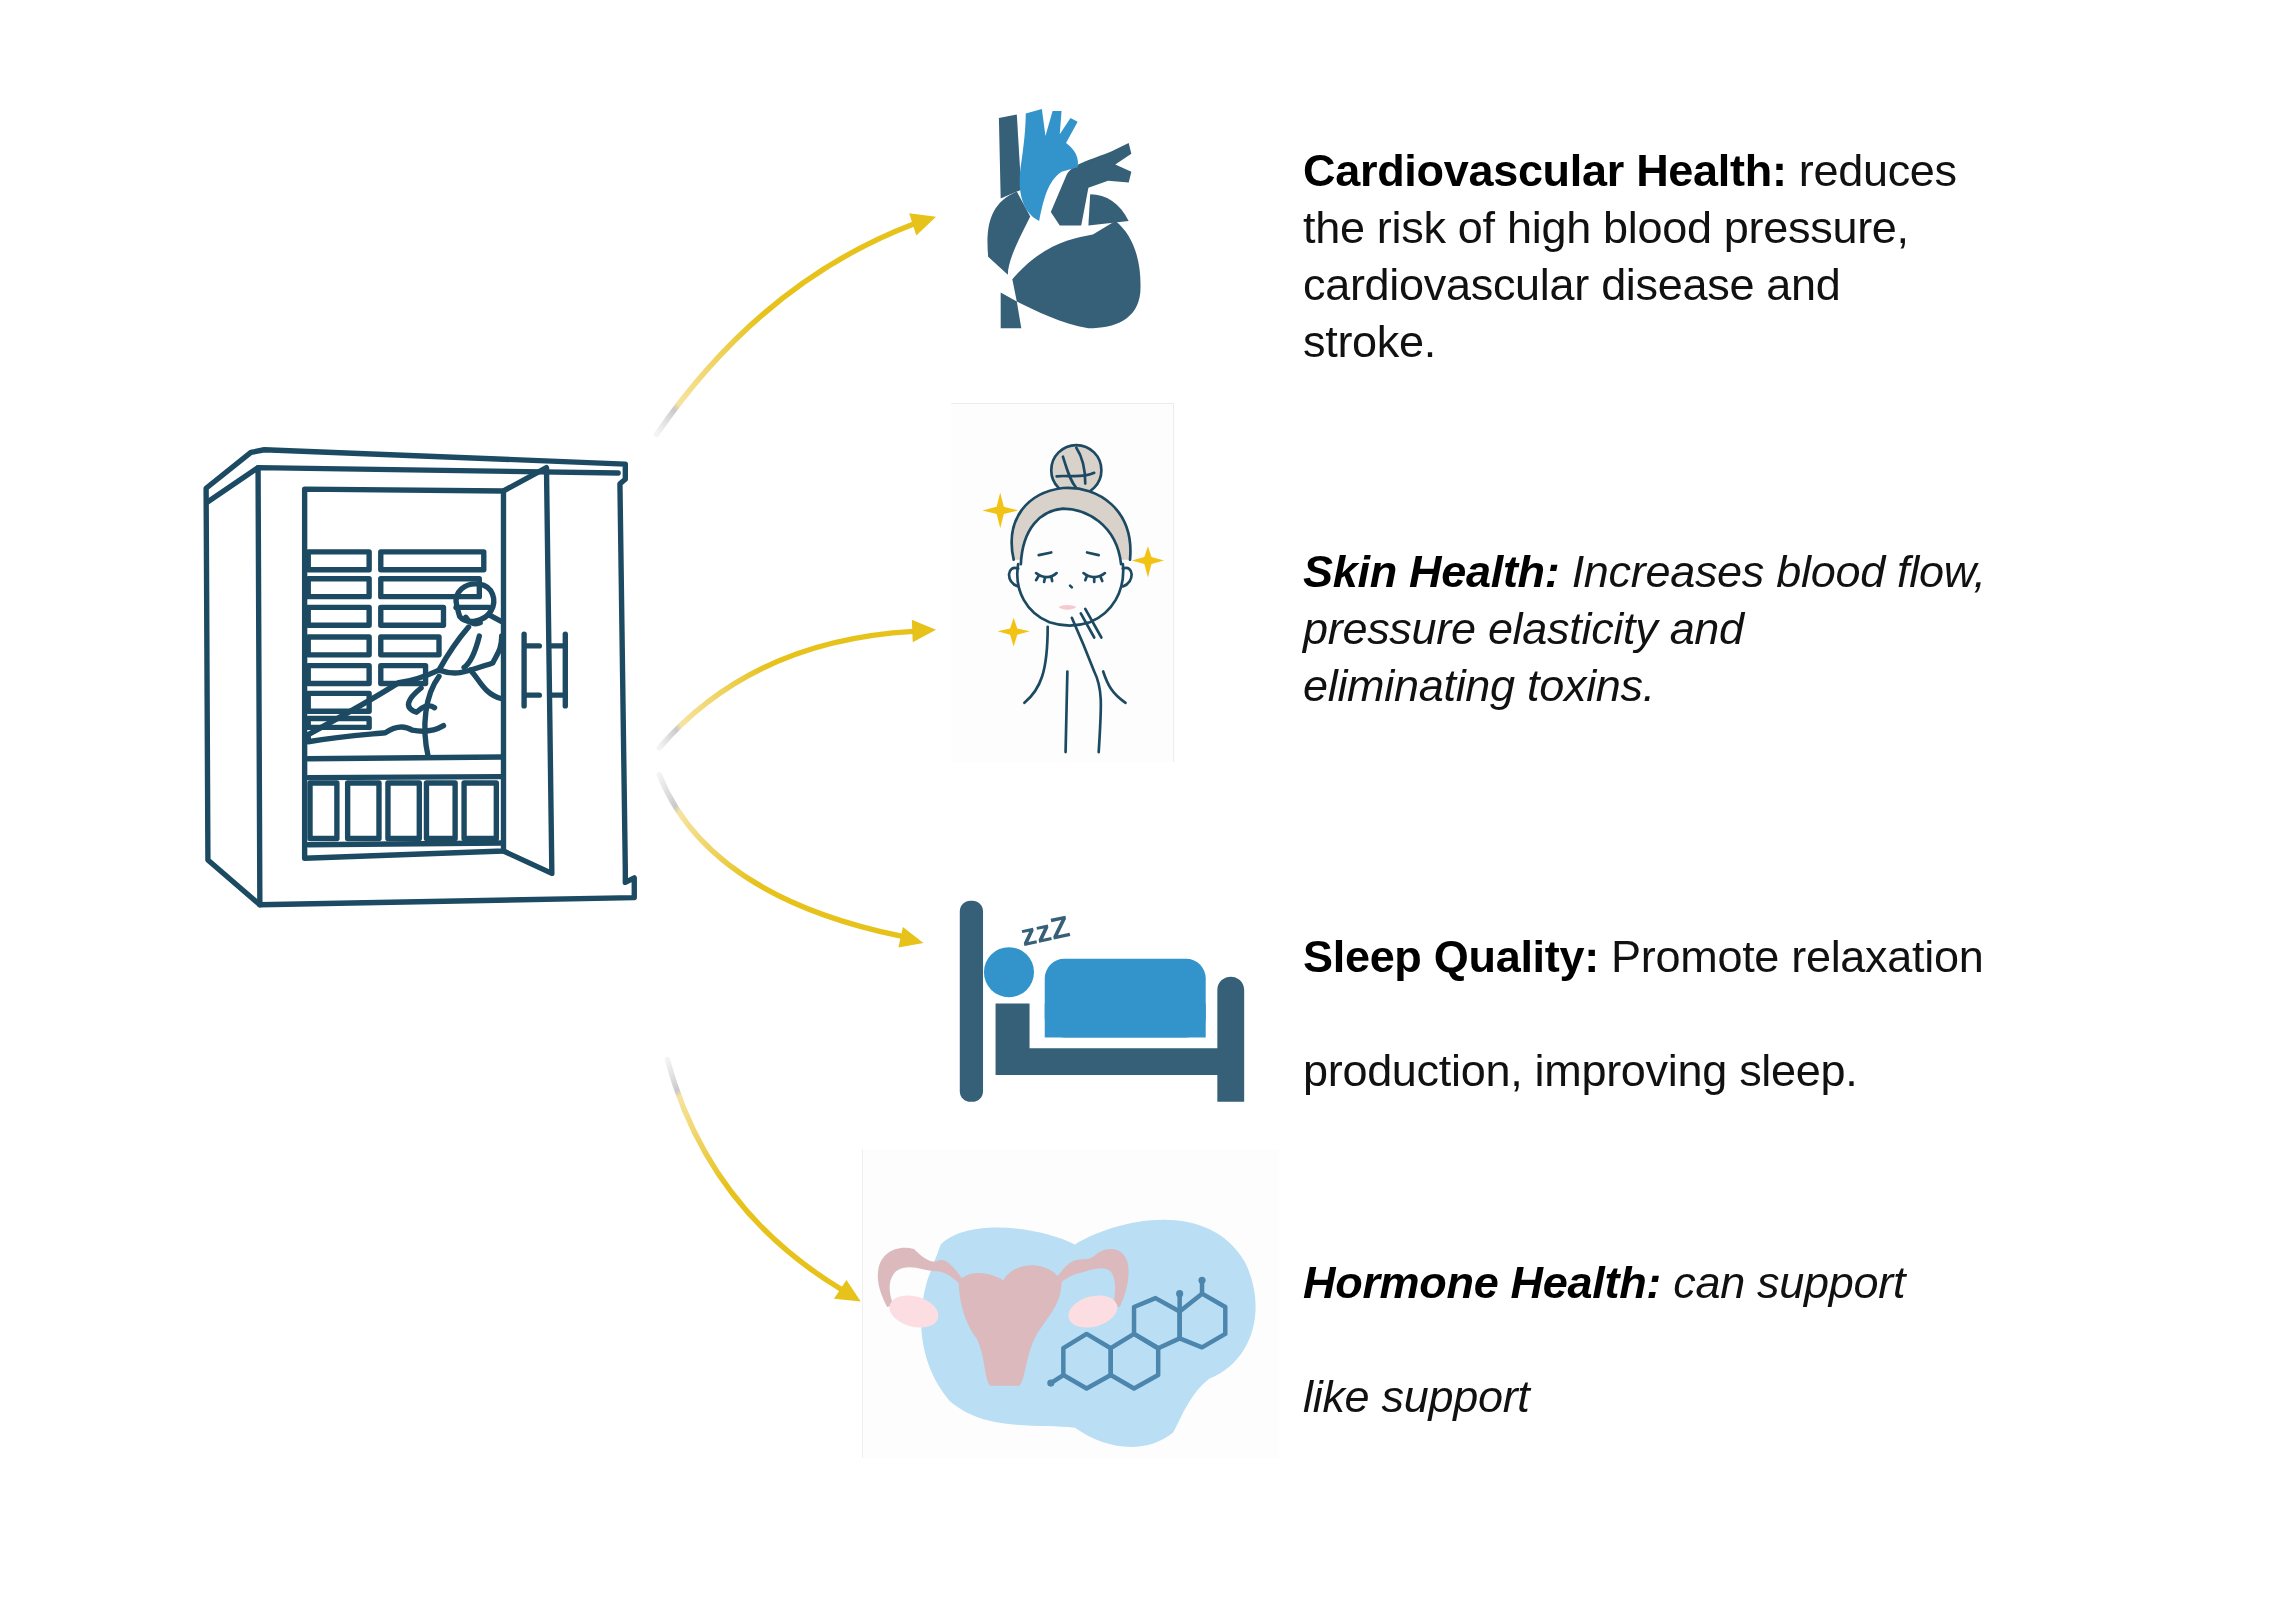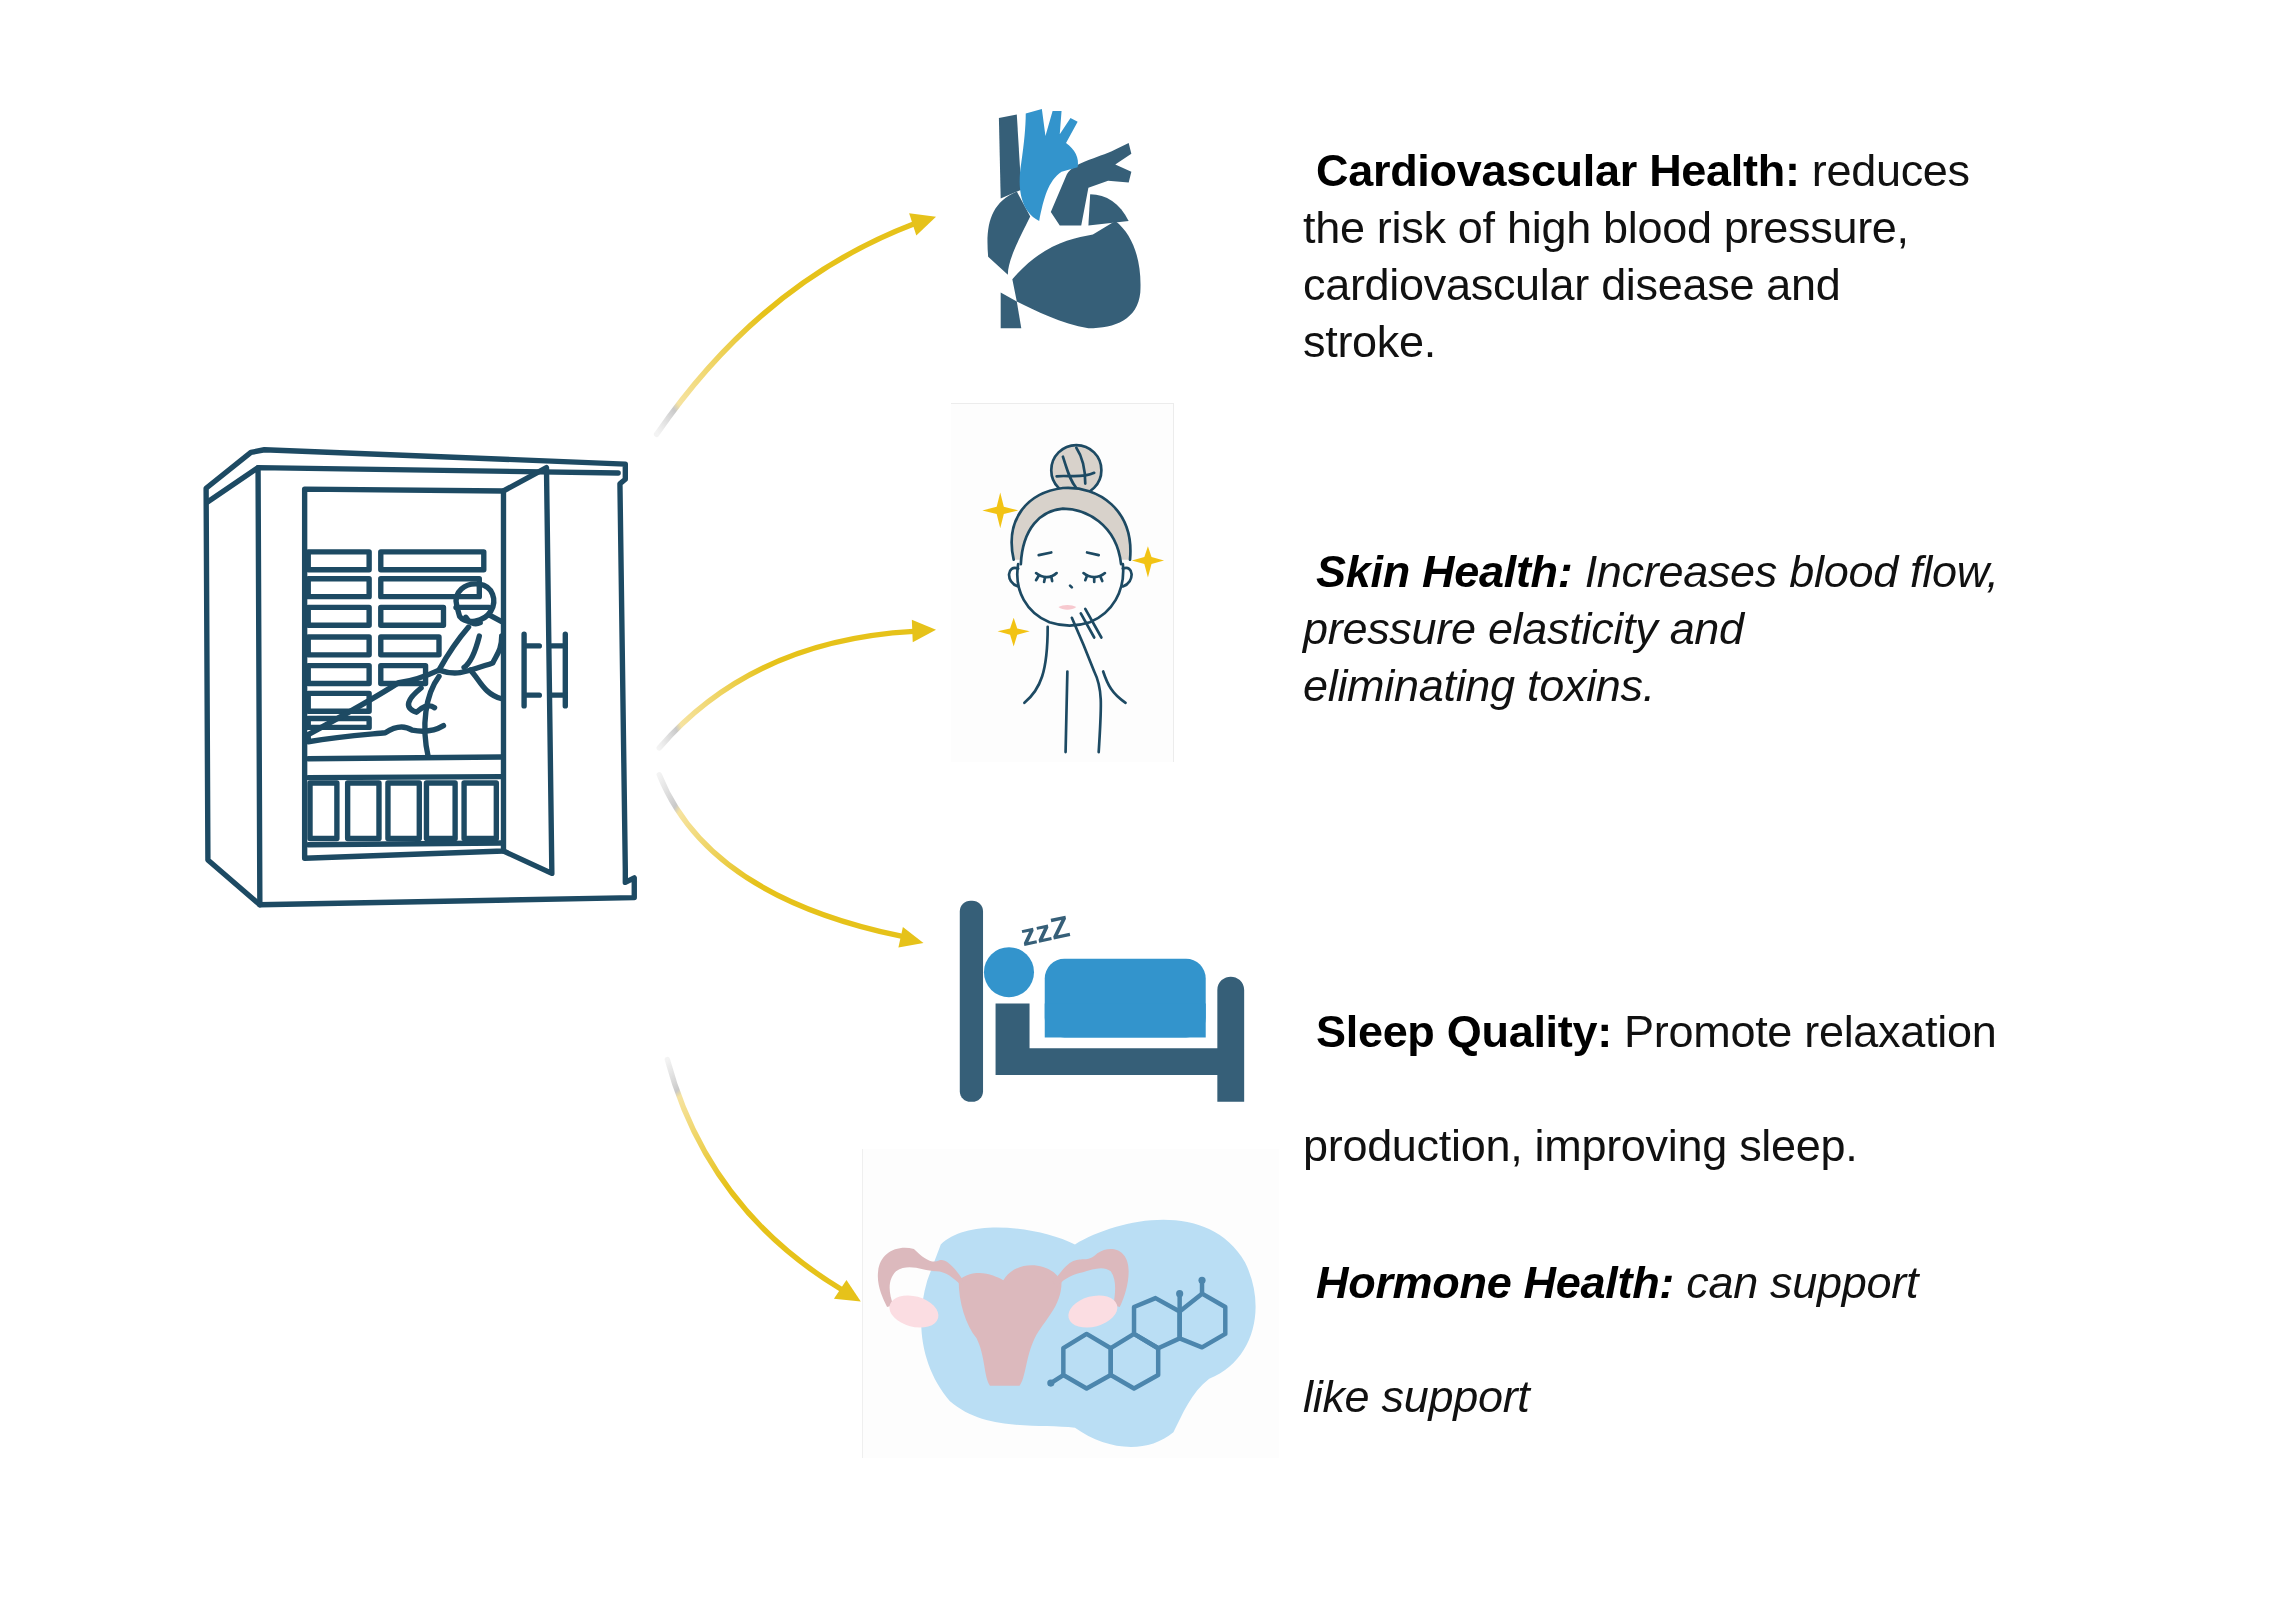--- a/index.html
+++ b/index.html
@@ -3,21 +3,21 @@
 <meta charset="utf-8">
 <style>
   html, body { margin:0; padding:0; background:#ffffff; }
   body { width:2293px; height:1605px; position:relative; overflow:hidden; font-family:"Liberation Sans", "DejaVu Sans", sans-serif; }
   .abs { position:absolute; }
   #arrows { position:absolute; left:0; top:0; width:2293px; height:1605px; }
   .panel { position:absolute; background:#fdfdfd; }
   .panel.skin { left:951px; top:403px; width:222px; height:358px; border-top:0.9px solid #ececec; border-right:0.9px solid #ececec; }
   .panel.hormone { left:862px; top:1149px; width:416px; height:309px; border-left:0.9px solid #efefef; }
   .benefit { position:absolute; left:1303px; width:806px; font-size:45px; line-height:57px; color:#111111; letter-spacing:-0.3px; }
-  .benefit b { font-weight:700; color:#000;margin-left:13px; }
+  .benefit b { font-weight:700; color:#000; }
   svg { display:block; }
 </style>
 </head>
 <body>
 
 <svg id="arrows" viewBox="0 0 2560 1792">
   <defs>
     <linearGradient id="g1" gradientUnits="userSpaceOnUse" x1="735" y1="485" x2="1040" y2="245">
       <stop offset="0" stop-color="#d8d8d8" stop-opacity="0.3"></stop>
       <stop offset="0.08" stop-color="#c9c9c9"></stop>
@@ -209,21 +209,21 @@
   <span>cardiovascular disease and</span><br>
   <span>stroke.</span>
 </div>
 
 <div class="benefit" style="top:543px;font-style:italic;">
   <b>Skin Health:</b> <span>Increases blood flow,</span><br>
   <span>pressure elasticity and</span><br>
   <span>eliminating toxins.</span>
 </div>
 
-<div class="benefit" style="top:1003px;">
+<div class="benefit" style="top:928px;">
   <b>Sleep Quality:</b> <span>Promote relaxation</span><br>
   <br>
   <span>production, improving sleep.</span>
 </div>
 
 <div class="benefit" style="top:1254px;font-style:italic;">
   <b>Hormone Health:</b> <span>can support</span><br>
   <br>
   <span>like support</span>
 </div>

